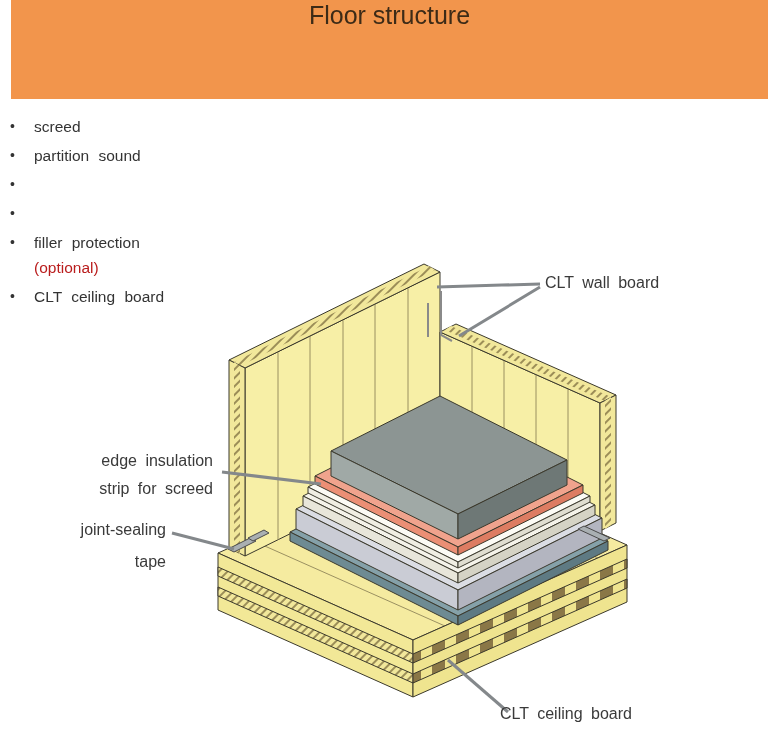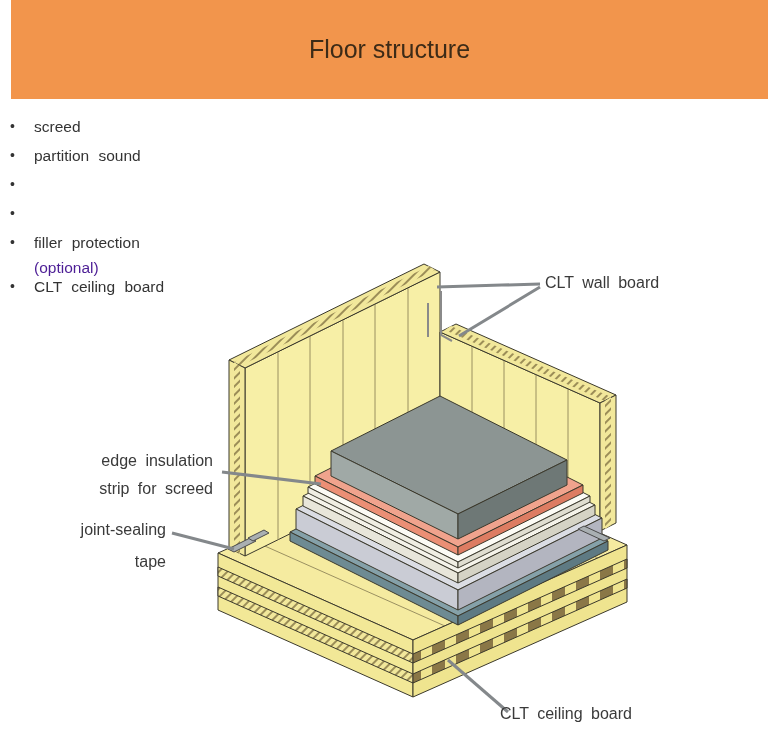--- a/index.html
+++ b/index.html
@@ -1,28 +1,28 @@
 <!DOCTYPE html>
 <html><head>
 <meta charset="utf-8">
 <style>
   html,body{margin:0;padding:0;background:#ffffff;}
   .page{position:relative;width:768px;height:735px;background:#ffffff;overflow:hidden;
         font-family:"Liberation Sans", sans-serif;}
   .banner{position:absolute;left:11px;top:0;width:757px;height:99px;background:#F2954C;
-          display:flex;flex-direction:column;align-items:center;justify-content:center;}
+          display:flex;flex-direction:column;align-items:center;}
   .banner div{font-size:25px;line-height:31px;color:#3D2B17;text-align:center;}
   .structure{position:absolute;left:10px;top:117px;width:250px;color:#2e2e2e;}
   .structure h2{margin:0 0 11px 0;font-size:16px;font-weight:bold;color:#1f1f1f;}
   .structure ul{list-style:none;margin:0;padding:0;}
   .structure li{display:flex;font-size:15.5px;line-height:19px;margin-bottom:10px;
                 word-spacing:5px;color:#333333;}
   .structure .bullet{width:24px;flex:0 0 24px;font-size:14px;}
   .structure .cont{padding-left:24px;font-size:15.5px;line-height:19px;margin-top:-4px;
-                   word-spacing:5px;color:#4c1d95;}
+                   margin-bottom:10px;word-spacing:5px;color:#b91c1c;}
   svg{position:absolute;left:0;top:0;}
   svg text{font-family:"Liberation Sans", sans-serif;font-size:16px;fill:#3a3a3a;word-spacing:4px;}
   .outl{stroke:#3B392C;stroke-width:1;stroke-linejoin:round;}
   .plank{stroke:#9A9061;stroke-width:1;fill:none;}
   .pointer{stroke:#84888B;stroke-width:3;fill:none;}
 </style>
 </head>
 <body>
 
 <div class="page">

